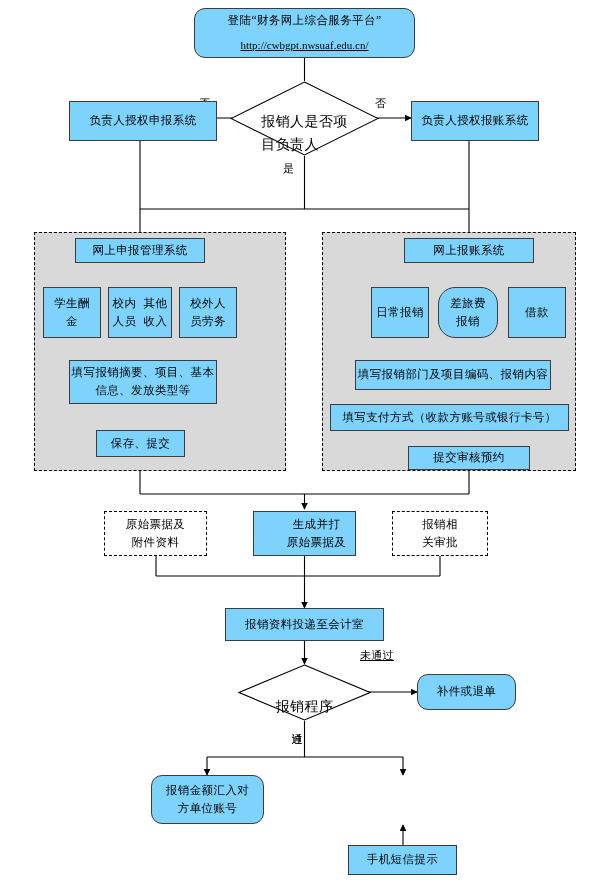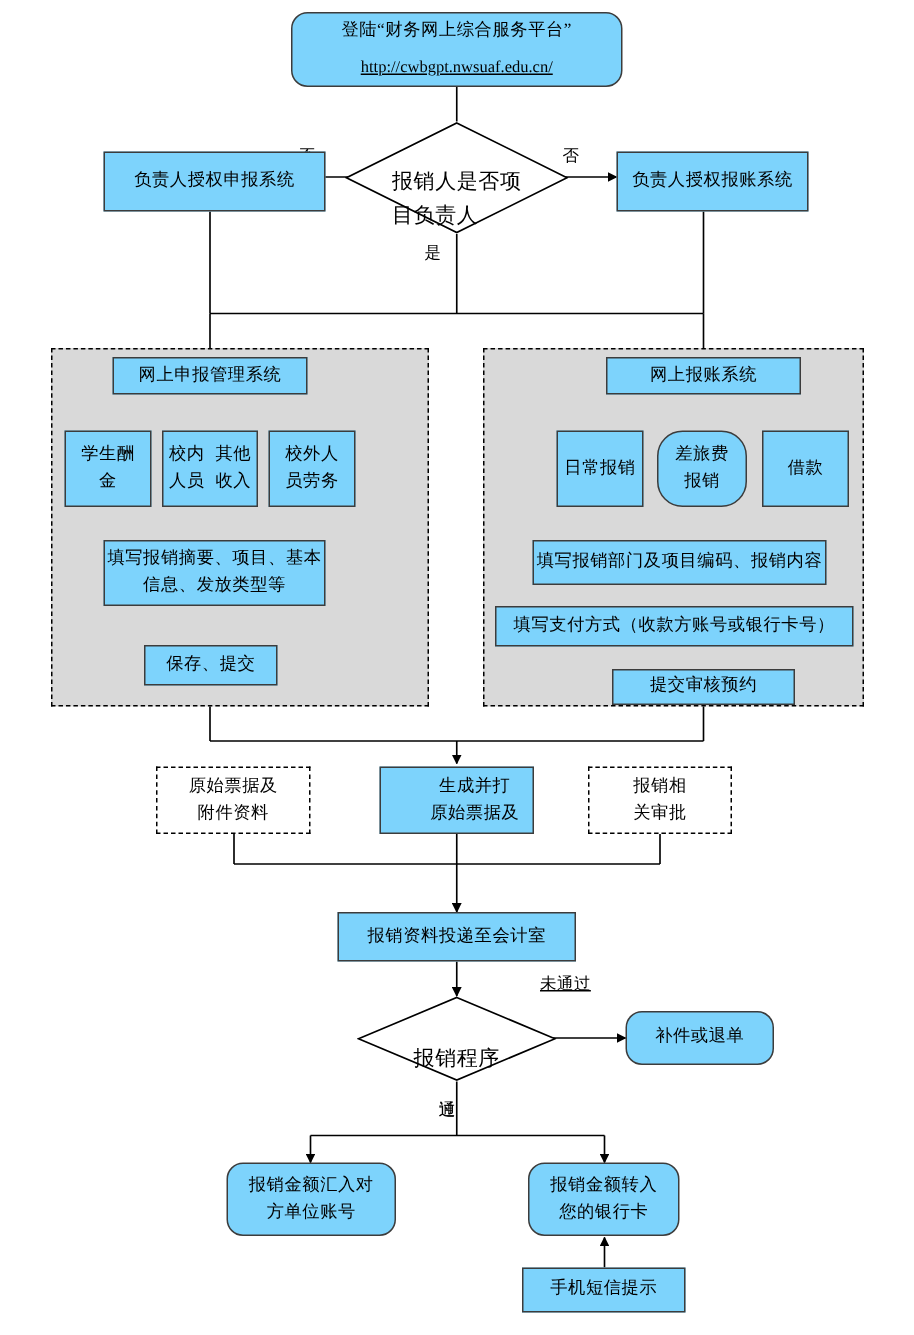--- a/index.html
+++ b/index.html
@@ -271,20 +271,16 @@
   <div class="edge-label" style="left:360px; top:648px;text-decoration:underline;">未通过</div>
   <div class="edge-label vertical" style="left:291px; top:724px;">通过</div>
 
   <div class="node round" style="left:417px; top:674px; width:99px; height:36px;">补件或退单</div>
 
   <div class="node round" style="left:151px; top:775px; width:113px; height:49px; flex-direction:column;">
     <span>报销金额汇入对</span>
     <span>方单位账号</span>
   </div>
 
-  <div class="node round" style="left:352px; top:775px; width:101px; height:49px; flex-direction:column;">
-    <span>报销金额转入</span>
-    <span>您的银行卡</span>
-  </div>
 
   <div class="node rect" style="left:348px; top:845px; width:109px; height:30px;">手机短信提示</div>
 
 </div>
 
 </body></html>

